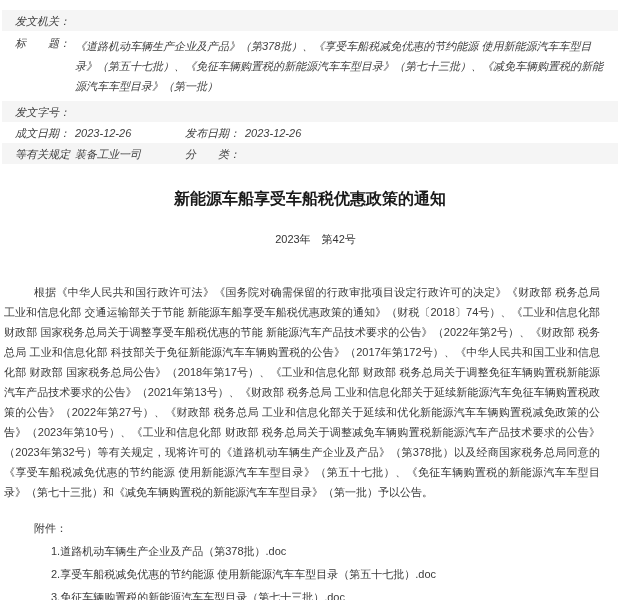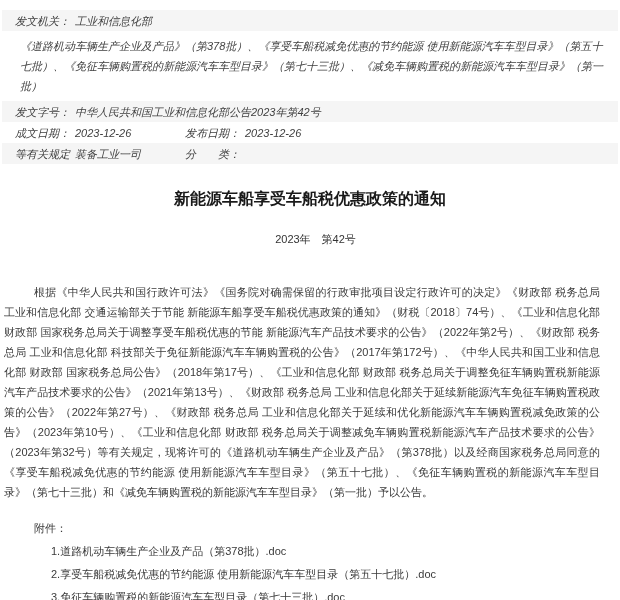--- a/index.html
+++ b/index.html
@@ -72,34 +72,33 @@
   .attachment-item { cursor: pointer; margin-left: 17px; }
 </style>
 </head>
 <body>
 
 <div class="meta">
 
   <div class="mrow band single">
     <div class="mcol wide">
       <span class="mlabel-wrap"><span class="mlabel">发文机关</span><span>：</span></span>
-      <span class="mvalue">工业和信息化部</span>
     </div>
   </div>
 
   <div class="mrow title-row">
     <div class="mcol wide">
+      <span class="mlabel-wrap"><span class="mlabel">标题</span><span>：</span></span>
       <span class="mvalue">《道路机动车辆生产企业及产品》（第378批）、《享受车船税减免优惠的节约能源 使用新能源汽车车型目录》（第五十七批）、《免征车辆购置税的新能源汽车车型目录》（第七十三批）、《减免车辆购置税的新能源汽车车型目录》（第一批）</span>
     </div>
   </div>
 
   <div class="mrow band single">
     <div class="mcol wide">
       <span class="mlabel-wrap"><span class="mlabel">发文字号</span><span>：</span></span>
-      <span class="mvalue">中华人民共和国工业和信息化部公告2023年第42号</span>
     </div>
   </div>
 
   <div class="mrow single">
     <div class="mcol c1">
       <span class="mlabel-wrap"><span class="mlabel">成文日期</span><span>：</span></span>
       <span class="mvalue">2023-12-26</span>
     </div>
     <div class="mcol c2">
       <span class="mlabel-wrap"><span class="mlabel">发布日期</span><span>：</span></span>

